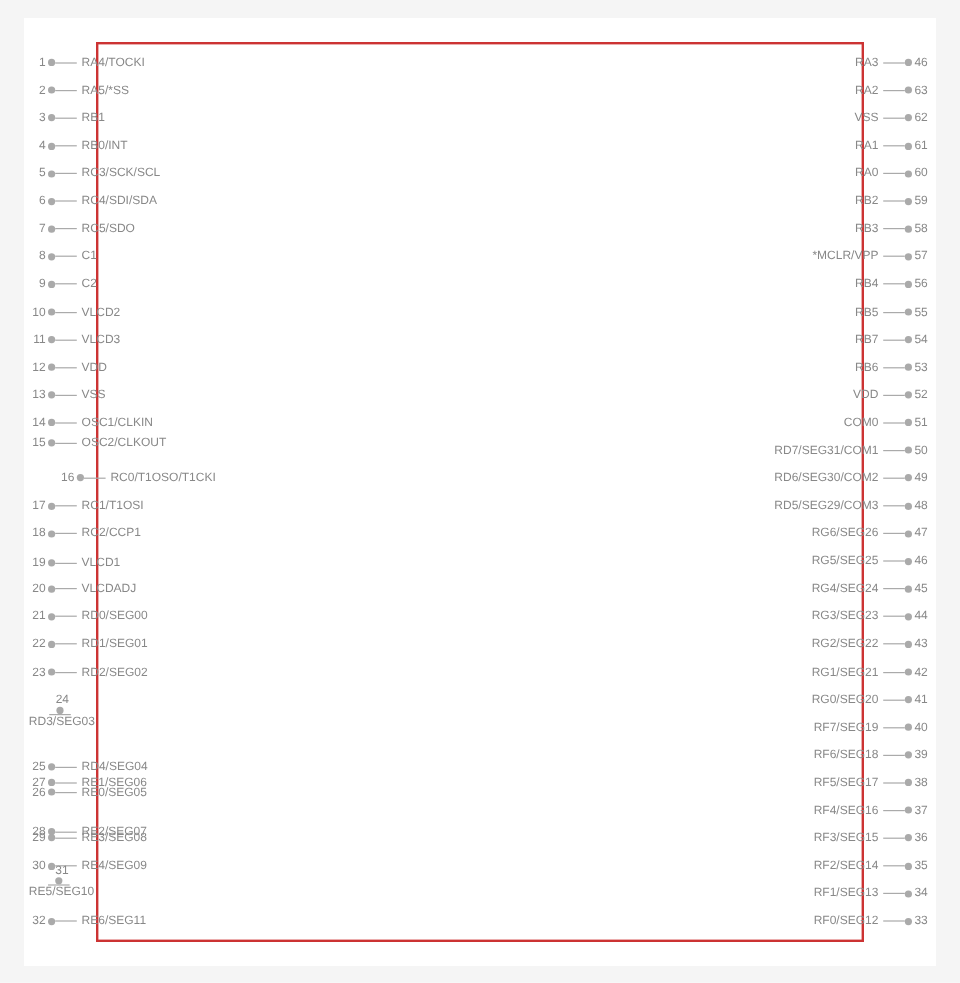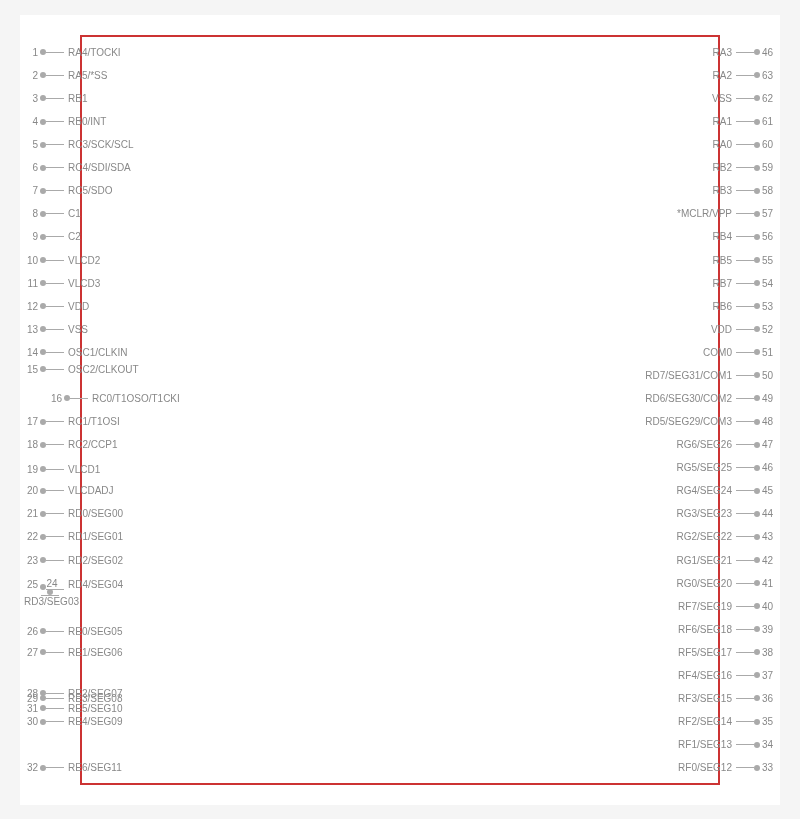--- a/index.html
+++ b/index.html
@@ -217,27 +217,27 @@
         <div class="pin-dot"></div>
         <div class="pin-line"></div>
         <span class="pin-label">RD2/SEG02</span>
       </div>
       <div class="pin-row left-pin" style="top: 563.077px; left: 0px; flex-direction: column;">
         <span class="pin-num">24</span>
         <div class="pin-dot"></div>
         <div class="pin-line"></div>
         <span class="pin-label">RD3/SEG03</span>
       </div>
-      <div class="pin-row left-pin" style="top: 564px; left: 0px; align-items: flex-end;">
+      <div class="pin-row left-pin" style="top: 619px; left: 0px;">
         <span class="pin-num">25</span>
         <div class="pin-dot"></div>
         <div class="pin-line"></div>
         <span class="pin-label">RD4/SEG04</span>
       </div>
-      <div class="pin-row left-pin" style="top: 611px; left: 0px;">
+      <div class="pin-row left-pin" style="top: 640px; left: 0px;">
         <span class="pin-num">26</span>
         <div class="pin-dot"></div>
         <div class="pin-line"></div>
         <span class="pin-label">RE0/SEG05</span>
       </div>
       <div class="pin-row left-pin" style="top: 632.308px; left: 0px;">
         <span class="pin-num">27</span>
         <div class="pin-dot"></div>
         <div class="pin-line"></div>
         <span class="pin-label">RE1/SEG06</span>
@@ -253,21 +253,21 @@
         <div class="pin-dot"></div>
         <div class="pin-line"></div>
         <span class="pin-label">RE3/SEG08</span>
       </div>
       <div class="pin-row left-pin" style="top: 701.538px; left: 0px;">
         <span class="pin-num">30</span>
         <div class="pin-dot"></div>
         <div class="pin-line"></div>
         <span class="pin-label">RE4/SEG09</span>
       </div>
-      <div class="pin-row left-pin" style="top: 688px; left: 0px;">
+      <div class="pin-row left-pin" style="top: 705px; left: 0px; flex-direction: column;">
         <span class="pin-num">31</span>
         <div class="pin-dot"></div>
         <div class="pin-line"></div>
         <span class="pin-label">RE5/SEG10</span>
       </div>
       <div class="pin-row left-pin" style="top: 747.692px; left: 0px;">
         <span class="pin-num">32</span>
         <div class="pin-dot"></div>
         <div class="pin-line"></div>
         <span class="pin-label">RE6/SEG11</span>

